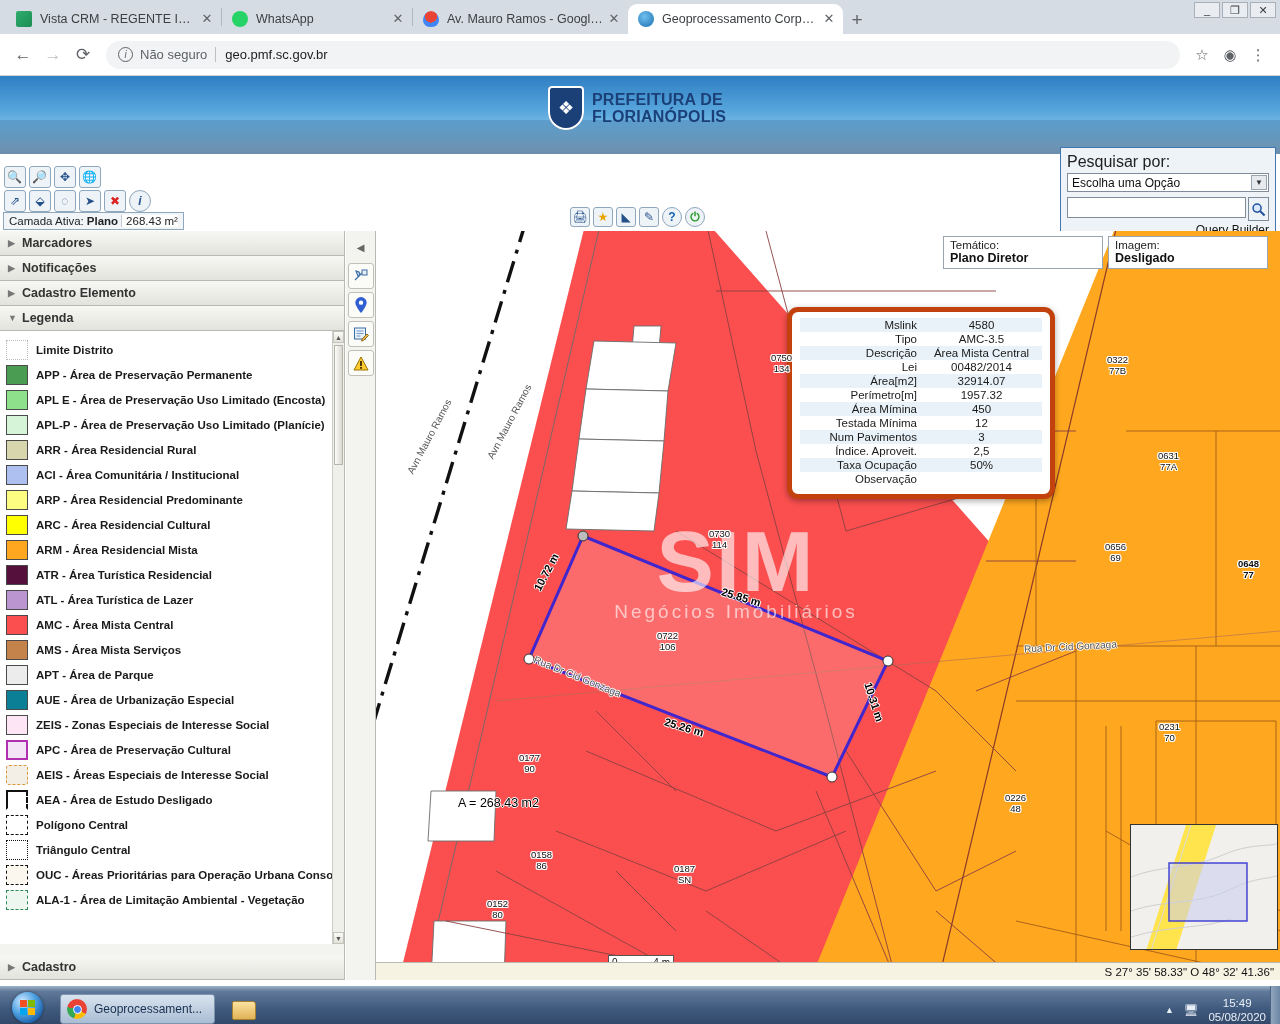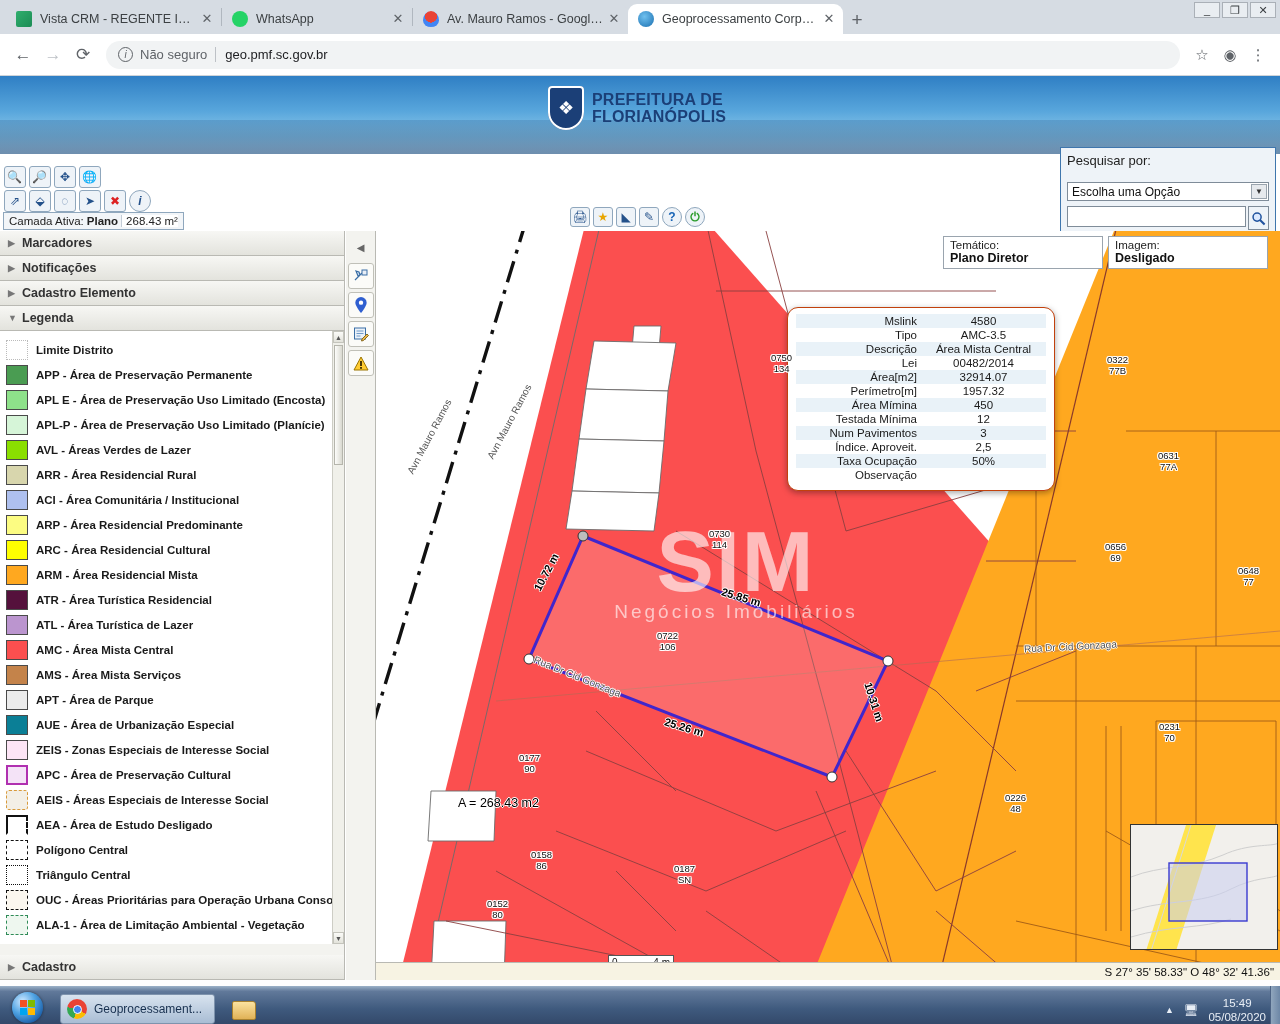--- a/index.html
+++ b/index.html
@@ -53,21 +53,21 @@
       display:flex;align-items:center; padding:0 5px; font-size:11.5px; color:#222; white-space:nowrap;}
   .camada b{ margin:0 3px; }
   .camada .areaval{ background:#fff; border-left:1px solid #c3ccd6; padding-left:4px;}
 
   .maptools{ position:absolute; left:570px; top:131px; display:flex; gap:3px;}
   .maptools .tbtn{ width:20px;height:20px; }
 
   
   .searchpanel{ position:absolute; right:4px; top:71px; width:216px; background:#eef3f8;
       border:1px solid #3f76ad; padding:5px 6px 4px 6px; }
-  .searchpanel .lbl{ font-size:13px; color:#222; margin-bottom:14px;}
+  .searchpanel .lbl{ font-size:16px; color:#222; margin-bottom:2px;}
   .sel{ width:100%; height:19px; background:#fff; border:1px solid #7f8c99; font-size:12px; color:#111;
       display:flex; align-items:center; padding-left:4px; position:relative;}
   .sel .arrow{ position:absolute; right:1px; top:1px; width:16px;height:15px; background:#e6e9ed;
       border:1px solid #9aa4ae; display:flex;align-items:center;justify-content:center;font-size:8px;color:#333;}
   .srow{ display:flex; margin-top:5px; gap:2px;}
   .sinput{ flex:1 1 auto; height:21px; background:#fff; border:1px solid #7f8c99;}
   .sgo{ width:24px;height:24px; background:#eef3f8; border:1px solid #7f8c99; display:flex;align-items:center;justify-content:center;}
   .qb{ text-align:right; font-size:12px; color:#111; margin-top:2px;}
 
   
@@ -92,21 +92,21 @@
   
   .rail{ position:absolute; left:346px; top:155px; width:30px; bottom:0; background:#f3f3ef; border-right:1px solid #b9b9b3;}
   .rbtn{ width:26px;height:26px;margin:3px auto 0 auto; background:#fbfbf8; border:1px solid #c0c0b8; border-radius:3px;
       display:flex;align-items:center;justify-content:center; font-size:13px;}
   .rbtn.first{ border:none; background:transparent; font-size:10px; color:#666;}
 
   
   .map{ position:absolute; left:376px; top:155px; right:0; bottom:0; overflow:hidden; background:#fff;}
   .mapsvg{ position:absolute; left:0; top:0; }
 
-  .infopop{ position:absolute; left:411px; top:76px; width:268px; background:#fff; border:1px solid #c2410c;
+  .infopop{ position:absolute; left:411px; top:76px; width:268px; background:#fff; border:5px solid #c2410c;
       border-radius:11px; box-shadow:0 2px 6px rgba(0,0,0,.35); padding:6px 8px 8px 8px; }
   .infopop table{ width:100%; border-collapse:collapse; font-size:11.5px; color:#1a1a1a;}
   .infopop td{ padding:1px 4px; }
   .infopop td.k{ width:50%; text-align:right; }
   .infopop td.v{ width:50%; text-align:center; }
   .infopop tr.alt{ background:#e9f2f8; }
 
   .tempanel{ position:absolute; left:567px; top:5px; display:flex; gap:5px;}
   .tembox{ background:#fff; border:1px solid #9aa4ae; padding:2px 6px 3px 6px; min-width:160px;}
   .tembox .t1{ font-size:11.5px; color:#222;}
@@ -317,24 +317,20 @@
           </div>
           <div class="lrow">
             <span class="swatch" style="background:#8ee18a;border:1px solid #4a4a4a;"></span>
             <span class="ltext">APL E - Área de Preservação Uso Limitado (Encosta)</span>
           </div>
           <div class="lrow">
             <span class="swatch" style="background:#d6f5d8;border:1px solid #4a4a4a;"></span>
             <span class="ltext">APL-P - Área de Preservação Uso Limitado (Planície)</span>
           </div>
           <div class="lrow">
-            <span class="swatch" style="background:#8ade00;border:1px solid #4a4a4a;"></span>
-            <span class="ltext">AVL - Áreas Verdes de Lazer</span>
-          </div>
-          <div class="lrow">
             <span class="swatch" style="background:#d8d6ad;border:1px solid #4a4a4a;"></span>
             <span class="ltext">ARR - Área Residencial Rural</span>
           </div>
           <div class="lrow">
             <span class="swatch" style="background:#aec0ef;border:1px solid #4a4a4a;"></span>
             <span class="ltext">ACI - Área Comunitária / Institucional</span>
           </div>
           <div class="lrow">
             <span class="swatch" style="background:#fcfc82;border:1px solid #4a4a4a;"></span>
             <span class="ltext">ARP - Área Residencial Predominante</span>
@@ -619,21 +615,21 @@
           <div>77B</div>
         </div>
         <div class="maplabel" style="left: 782px; top: 219px;">
           <div>0631</div>
           <div>77A</div>
         </div>
         <div class="maplabel" style="left: 729px; top: 310px;">
           <div>0656</div>
           <div>69</div>
         </div>
-        <div class="maplabel" style="left: 862px; top: 334px;">
+        <div class="maplabel" style="left: 862px; top: 327px; font-weight: bold;">
           <div>0648</div>
           <div>77</div>
         </div>
         <div class="maplabel" style="left: 143px; top: 521px;">
           <div>0177</div>
           <div>90</div>
         </div>
         <div class="maplabel" style="left: 155px; top: 618px;">
           <div>0158</div>
           <div>86</div>

